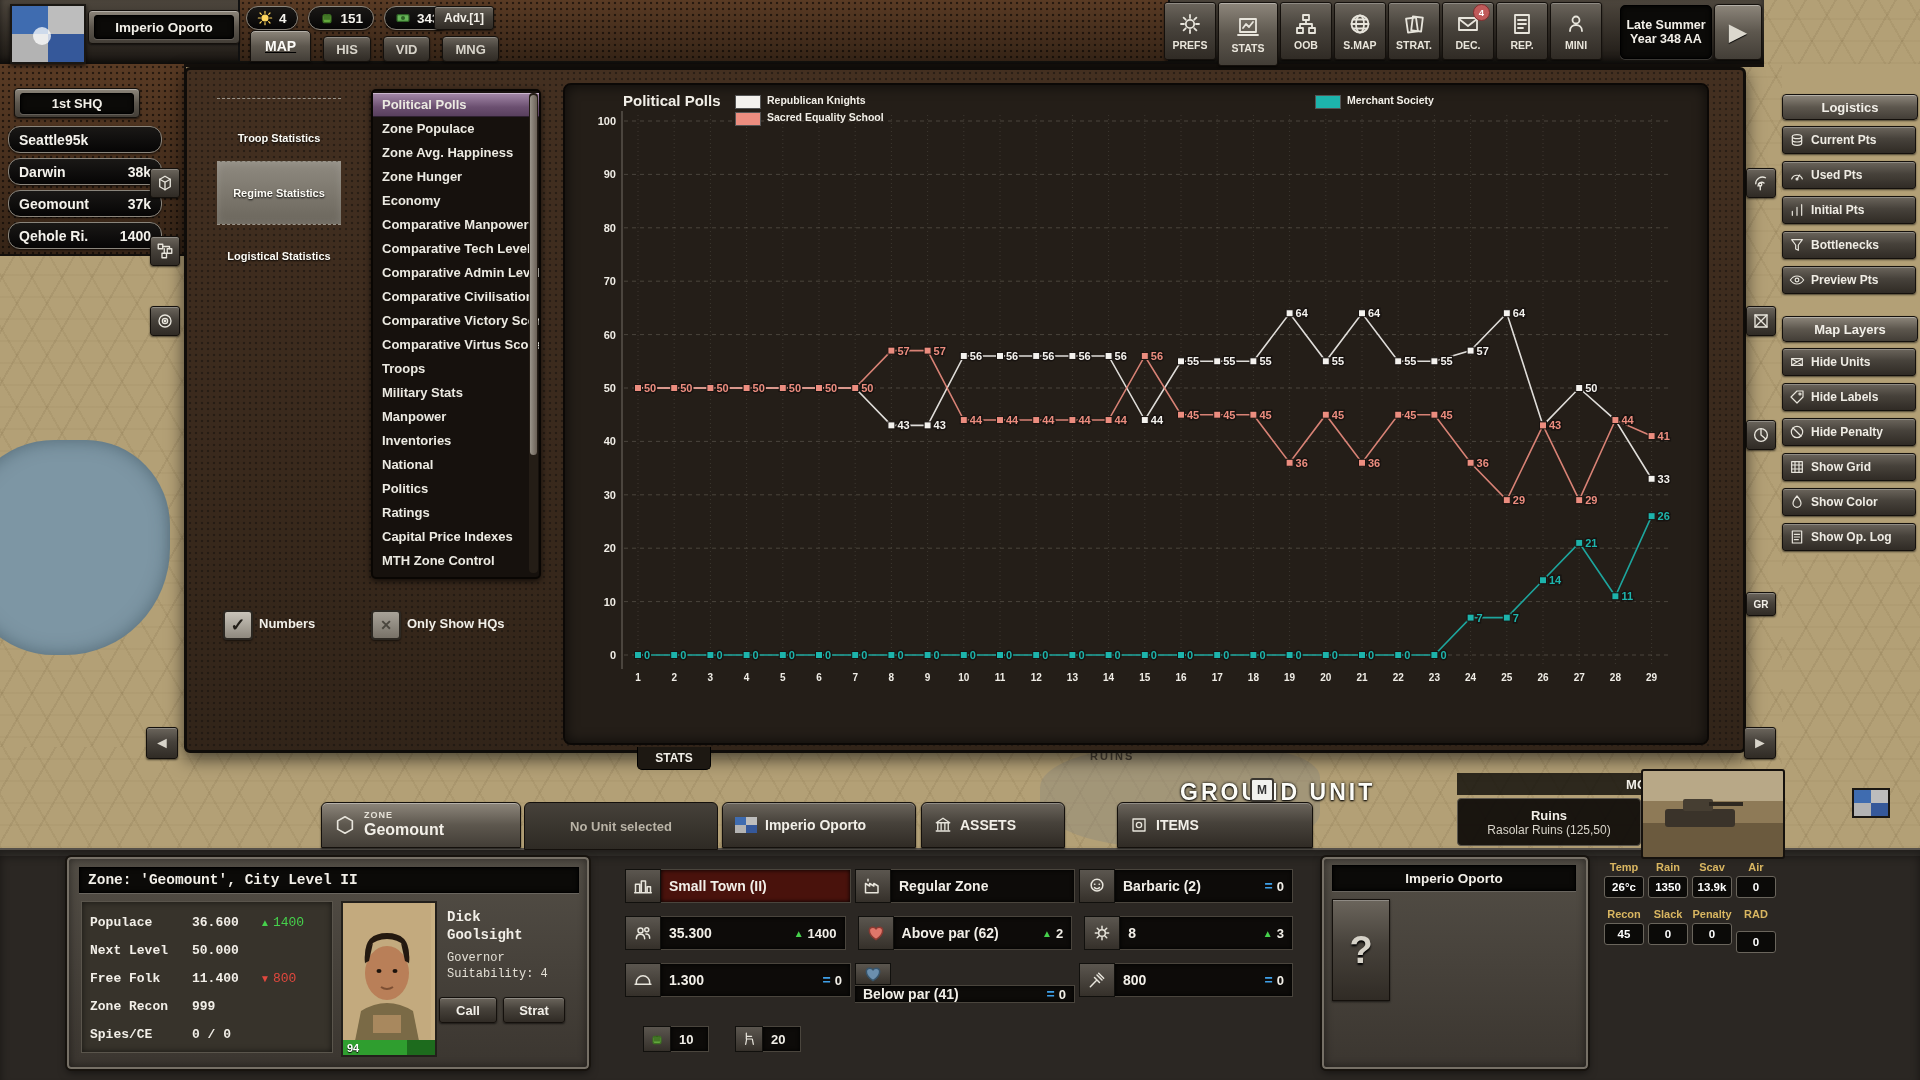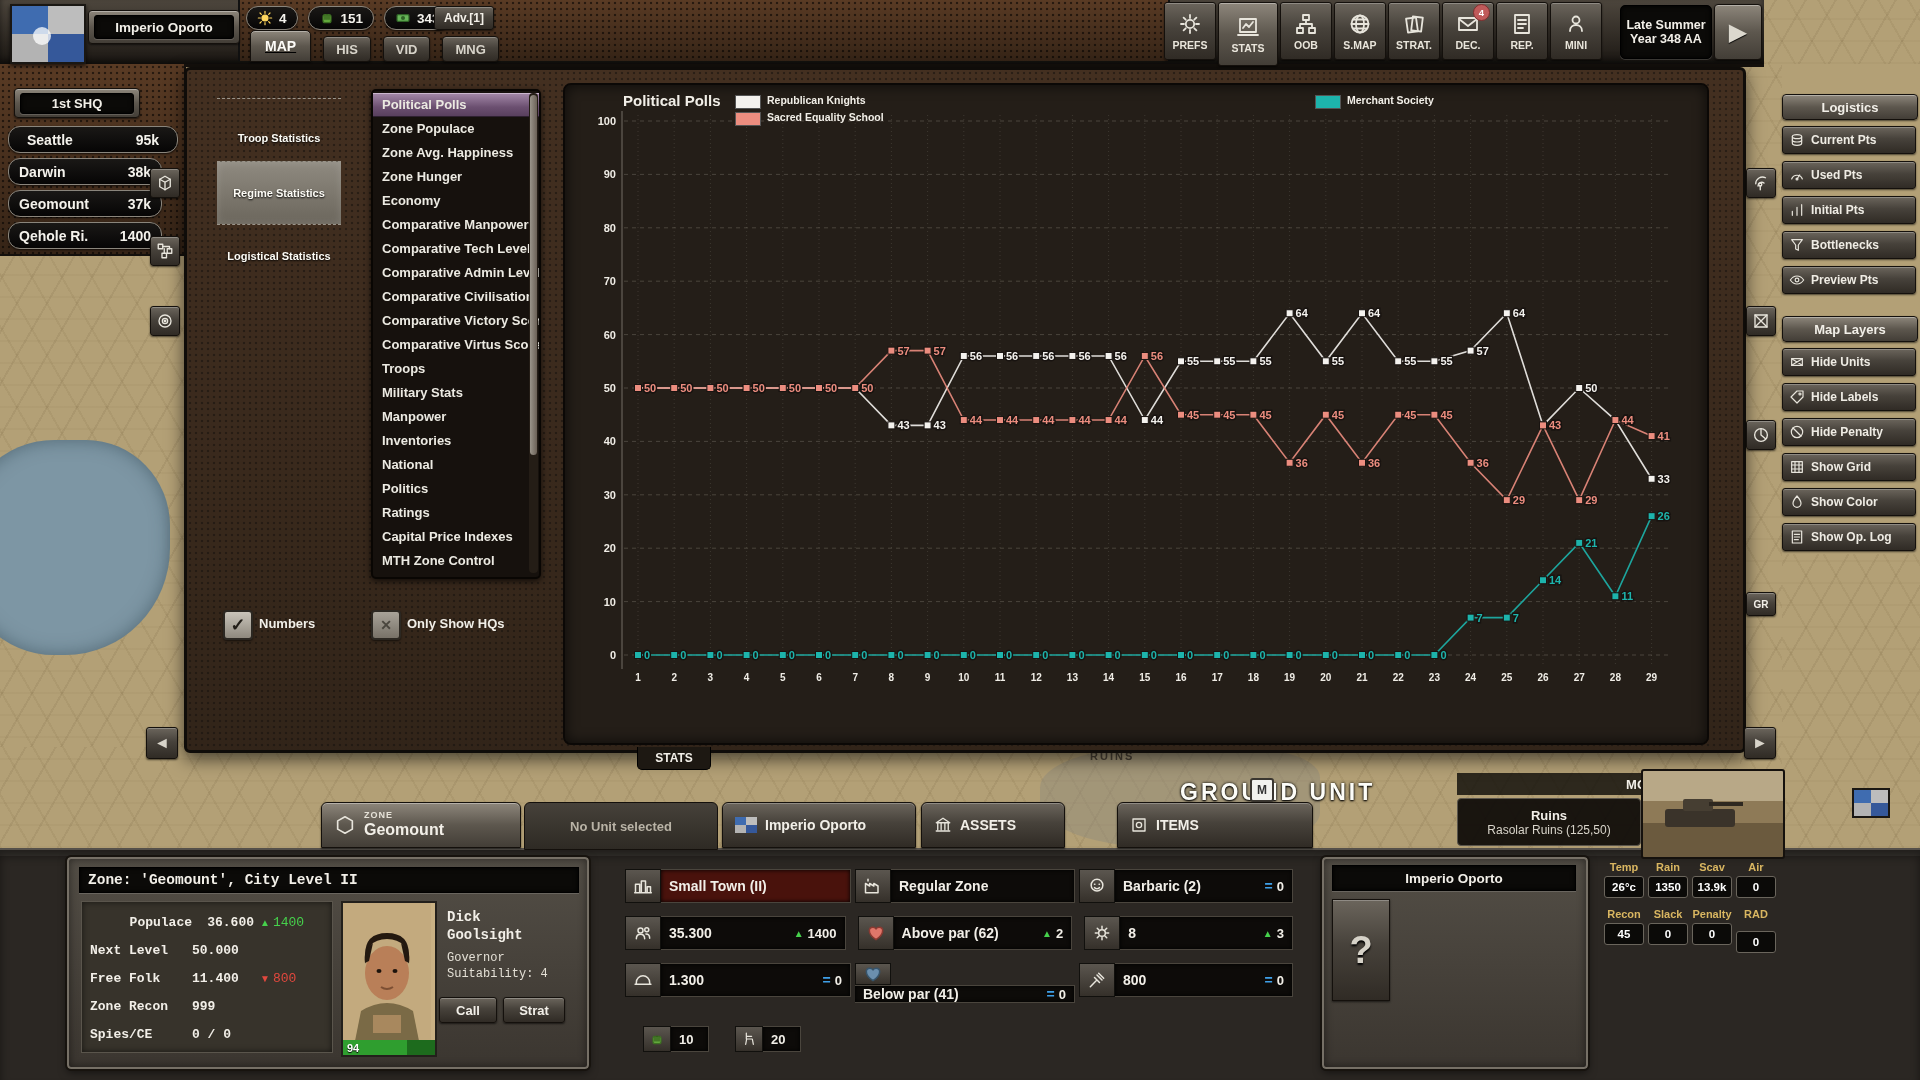--- a/index.html
+++ b/index.html
@@ -223,21 +223,21 @@
     <span style="font-size:24px;color:#dcd8ce;text-shadow:0 1px 1px #000;">▶</span>
   </div>
 
   <div class="abs mesh" style="left:0;top:64px;width:184px;height:190px;border-right:2px solid #15110d;border-bottom:2px solid #15110d;"></div>
   <div class="abs metal-lt" style="left:14px;top:88px;width:124px;height:28px;border-radius:4px;display:flex;align-items:center;justify-content:center;z-index:2;">
     <div class="inset" style="width:112px;height:19px;display:flex;align-items:center;justify-content:center;border-radius:3px;">
       <span class="wt" style="font-size:13px;">1st SHQ</span>
     </div>
   </div>
   <div class="abs" id="city-list" style="left:8px;top:126px;display:flex;flex-direction:column;gap:5px;z-index:2;">
-      <div class="pill" style="height: 25px; width: 132px; padding: 0px 18px; justify-content: space-between; font-size: 14px;">
+      <div class="pill" style="height: 25px; width: 132px; padding: 0px 10px; font-size: 14px;">
         <span>Seattle</span>
         <span>95k</span>
       </div>
       <div class="pill" style="height: 25px; width: 132px; padding: 0px 10px; justify-content: space-between; font-size: 14px;">
         <span>Darwin</span>
         <span>38k</span>
       </div>
       <div class="pill" style="height: 25px; width: 132px; padding: 0px 10px; justify-content: space-between; font-size: 14px;">
         <span>Geomount</span>
         <span>37k</span>
@@ -801,21 +801,21 @@
     <span class="wt" style="font-size:14px;">ITEMS</span>
   </div>
 
   <div class="abs" style="left:0;top:848px;width:1920px;height:232px;background:linear-gradient(180deg,#3a3631 0 6px,#2b2723 6px);border-top:2px solid #55504a;box-shadow:inset 0 6px 10px rgba(0,0,0,.45);"></div>
 
   <div class="abs panelframe" style="left:67px;top:857px;width:518px;height:208px;">
     <div class="abs inset" style="left:10px;top:8px;width:498px;height:24px;display:flex;align-items:center;">
       <span class="mono wt" style="font-size:14.5px;padding-left:8px;">Zone: 'Geomount', City Level II</span>
     </div>
     <div class="abs" id="zone-rows" style="left:12px;top:42px;width:252px;height:152px;background:#37332b;border:1px solid #5a554c;box-shadow:inset 0 0 6px rgba(0,0,0,.6);padding:6px 8px;box-sizing:border-box;">
-        <div style="display: flex; align-items: center; height: 28px; text-align: right;">
+        <div style="display: flex; align-items: center; height: 28px;">
           <span class="mono wt" style="width: 102px; font-size: 13px;">Populace</span>
           <span class="mono wt" style="width: 62px; font-size: 13px;">36.600</span>
           <span class="up" style="font-size: 10px; margin: 0px 3px 0px 6px;">▲</span>
           <span class="mono up" style="font-size: 13px;">1400</span>
         </div>
         <div style="display: flex; align-items: center; height: 28px;">
           <span class="mono wt" style="width: 102px; font-size: 13px;">Next Level</span>
           <span class="mono wt" style="width: 62px; font-size: 13px;">50.000</span>
         </div>
         <div style="display: flex; align-items: center; height: 28px;">

